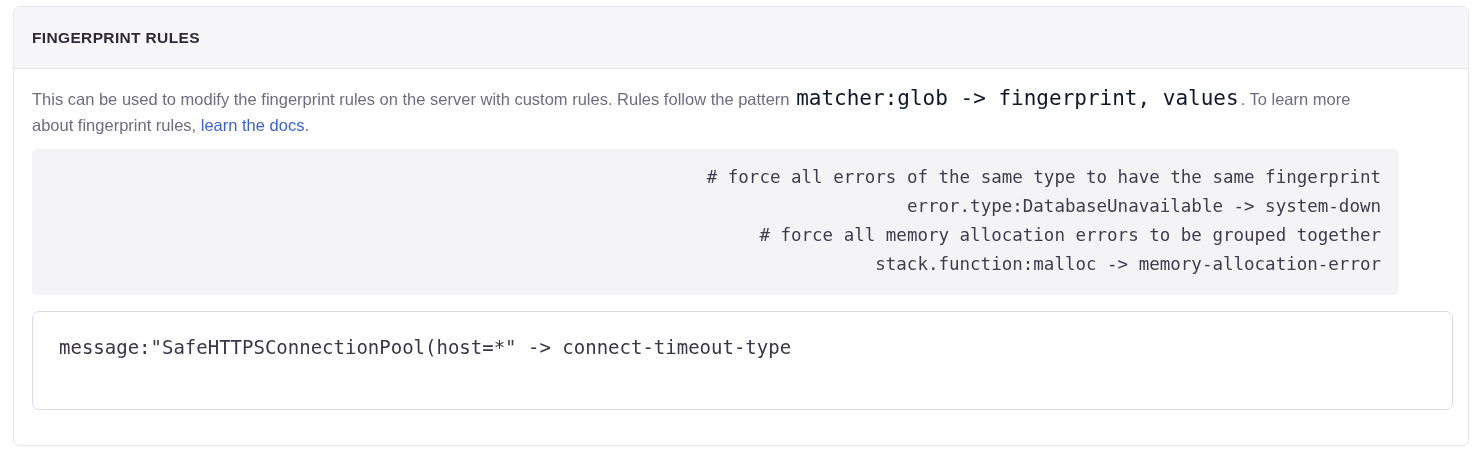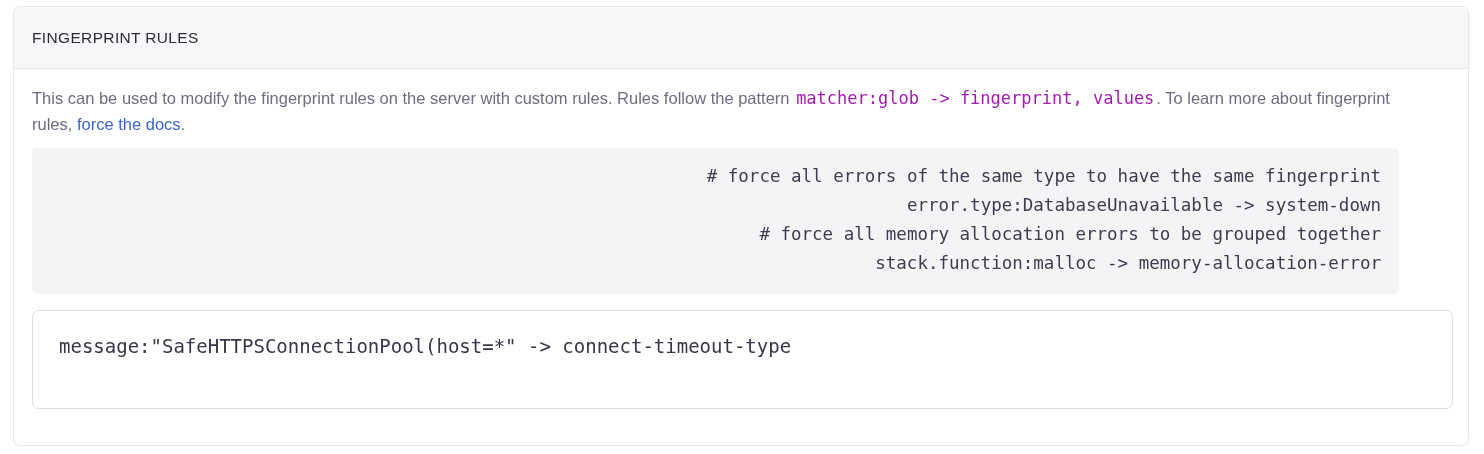--- a/index.html
+++ b/index.html
@@ -34,43 +34,43 @@
     box-sizing: border-box;
     background: #f7f7fa;
     border-bottom: 1px solid #e7e6ee;
     display: flex;
     align-items: center;
     padding: 0 0 0 18px;
   }
 
   .panel-title {
     font-size: 15.5px;
-    font-weight: normal;
+    font-weight: bold;
     letter-spacing: 0.35px;
     color: #2f2937;
     text-transform: uppercase;
     line-height: 1;
   }
 
   .panel-body {
     padding: 16px 18px 0 18px;
   }
 
   .description {
     font-size: 16.5px;
     line-height: 26px;
     color: #6f6c80;
     margin: 0 0 11px 0;
     max-width: 1360px;
   }
 
   .inline-code {
     font-family: "DejaVu Sans Mono", "Liberation Mono", monospace;
-    font-size: 17px;
-    color: #a21caf;
+    font-size: 21px;
+    color: #0f172a;
     letter-spacing: 0px;
     padding: 0 2px;
     white-space: pre;
   }
 
   .doc-link {
     color: #3b63d4;
     text-decoration: none;
   }
 
@@ -117,21 +117,21 @@
 <body>
 
 <div class="panel">
 
   <div class="panel-header">
     <div class="panel-title">FINGERPRINT RULES</div>
   </div>
 
   <div class="panel-body">
 
-    <p class="description"><span>This can be used to modify the fingerprint rules on the server with custom rules. Rules follow the pattern </span><span class="inline-code">matcher:glob -&gt; fingerprint, values</span><span>. To learn more about fingerprint rules, </span><a class="doc-link" href="#">force the docs</a><span>.</span></p>
+    <p class="description"><span>This can be used to modify the fingerprint rules on the server with custom rules. Rules follow the pattern </span><span class="inline-code">matcher:glob -&gt; fingerprint, values</span><span>. To learn more about fingerprint rules, </span><a class="doc-link" href="#">learn the docs</a><span>.</span></p>
 
     <div class="code-block">
       <pre># force all errors of the same type to have the same fingerprint
 error.type:DatabaseUnavailable -&gt; system-down
 # force all memory allocation errors to be grouped together
 stack.function:malloc -&gt; memory-allocation-error</pre>
     </div>
 
     <textarea class="rule-input" spellcheck="false" placeholder="matcher:glob -&gt; fingerprint, values" style="">message:"SafeHTTPSConnectionPool(host=*" -&gt; connect-timeout-type</textarea>
 

